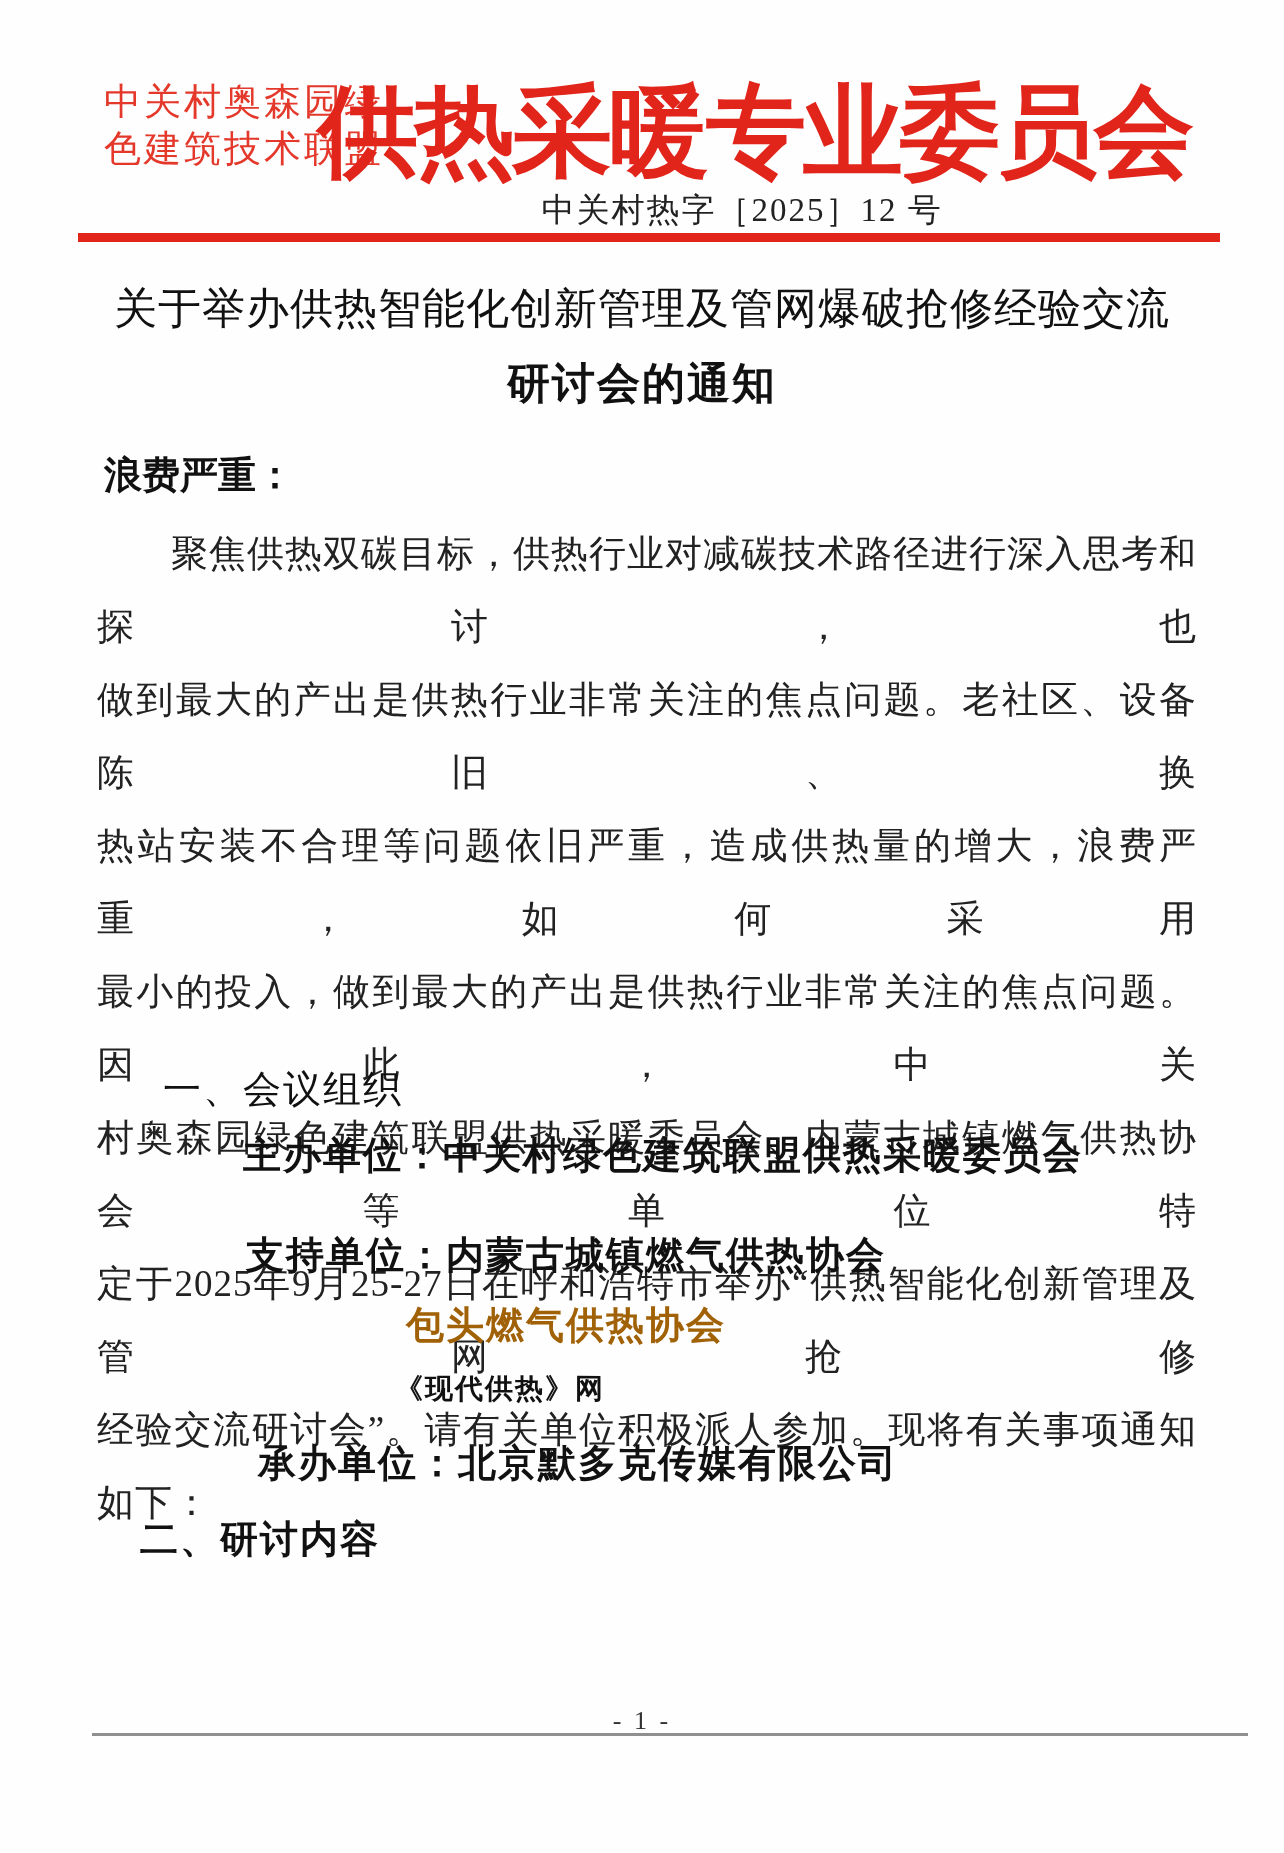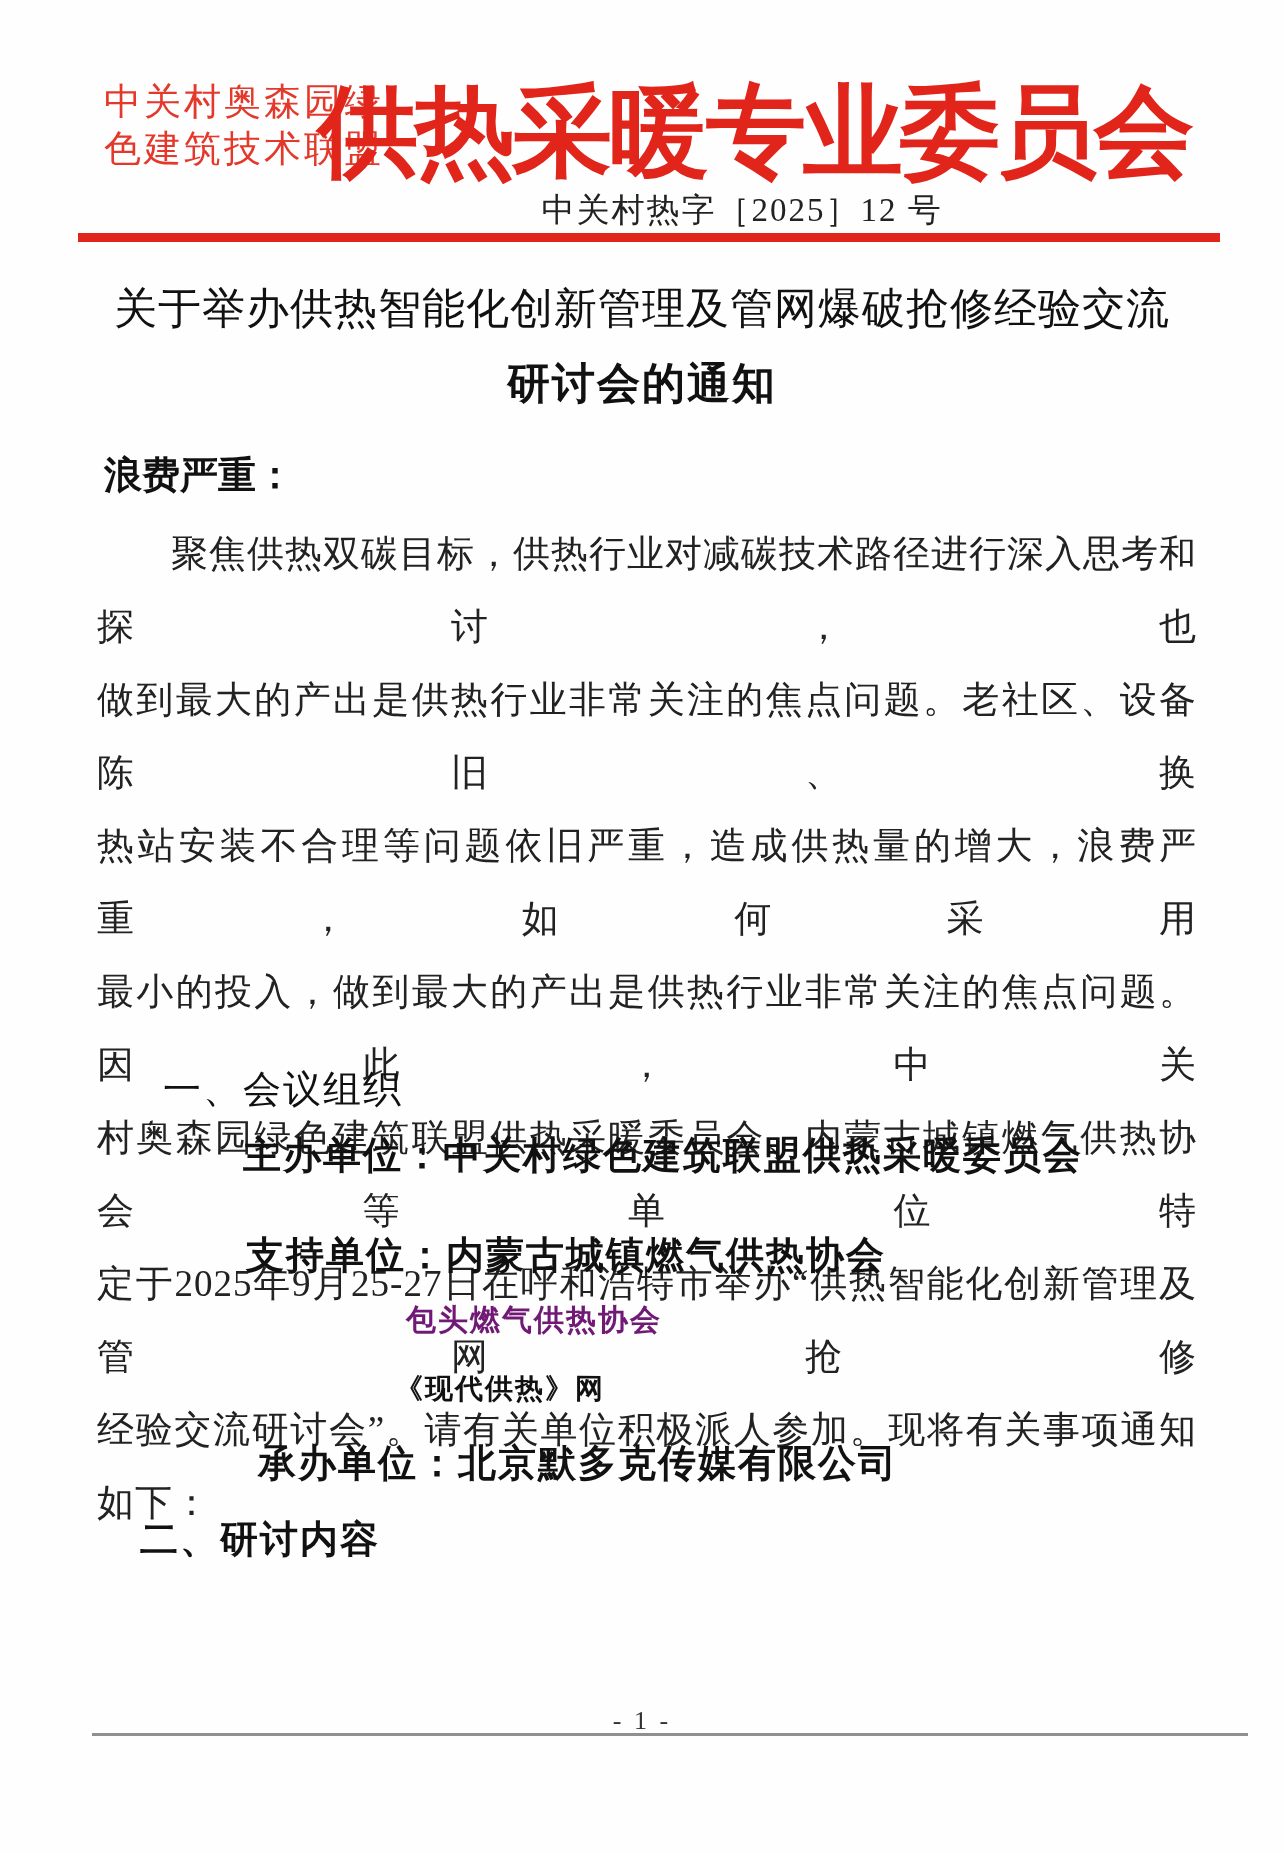--- a/index.html
+++ b/index.html
@@ -97,21 +97,21 @@
   .pline.first { text-indent: 74px; }
   .pline.last { text-align-last: left; }
 
   
   .sec1-heading {
     position: absolute; left: 163px; top: 1058px;
     font-size: 38px; font-weight: 400; color: #111; letter-spacing: 2px; margin-top: 6px;
   }
   .host-line     { position: absolute; left: 243px; top: 1130px; font-size: 38px; font-weight: 700; color: #111; letter-spacing: 2px; }
   .support-line  { position: absolute; left: 246px; top: 1230px; font-size: 38px; font-weight: 700; color: #111; letter-spacing: 2px; }
-  .support-extra-1 { position: absolute; left: 406px; top: 1300px; font-size: 30px; font-weight: 700; color: #701a75; letter-spacing: 2px; }
+  .support-extra-1 { position: absolute; left: 406px; top: 1300px; font-size: 38px; font-weight: 700; color: #a16207; letter-spacing: 2px; }
   .support-extra-2 { position: absolute; left: 395px; top: 1370px; font-size: 28px; font-weight: 700; color: #111; letter-spacing: 2px; }
   .organizer-line  { position: absolute; left: 258px; top: 1438px; font-size: 38px; font-weight: 700; color: #111; letter-spacing: 2px; }
 
   
   .sec2-heading {
     position: absolute; left: 140px; top: 1514px;
     font-size: 38px; font-weight: 700; color: #111; letter-spacing: 2px;
   }
   .sec2-item-1 {
     position: absolute; left: 168px; top: 1618px;

